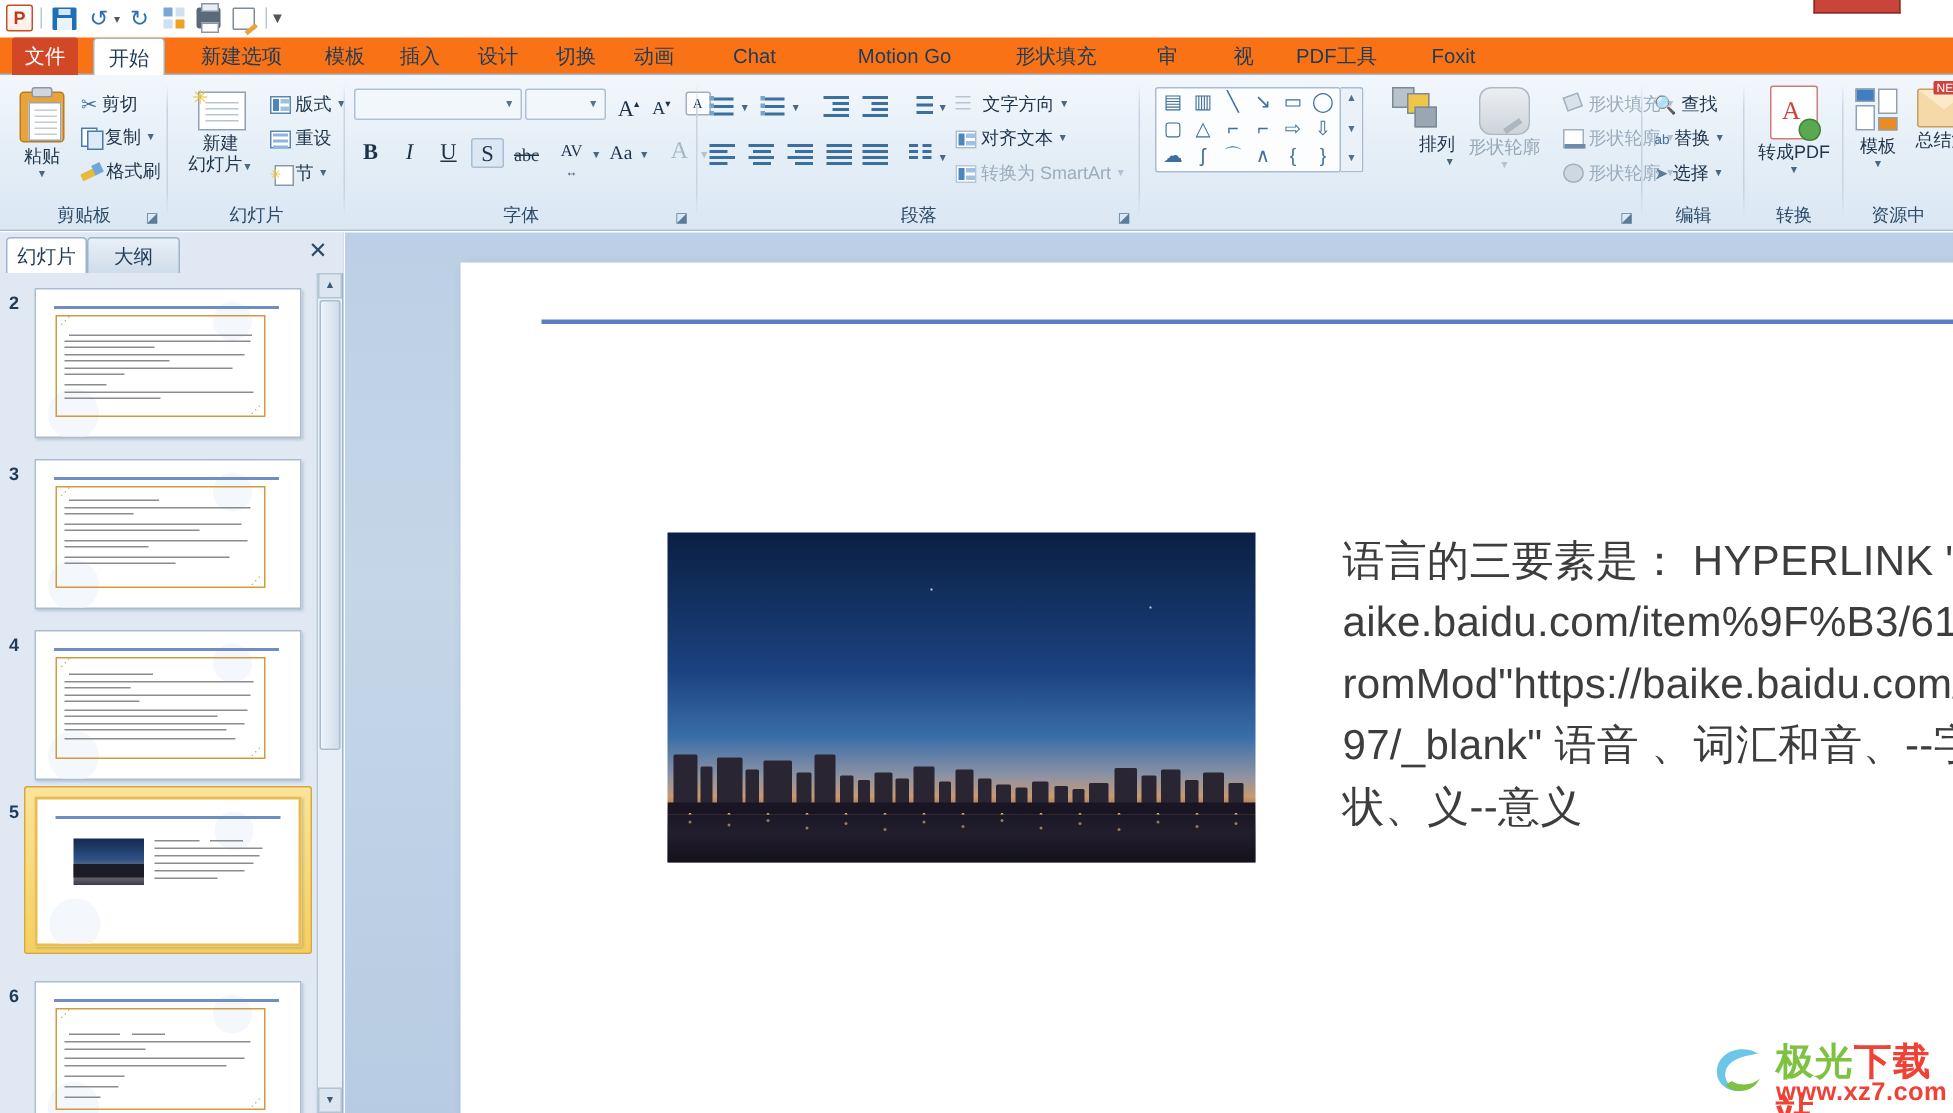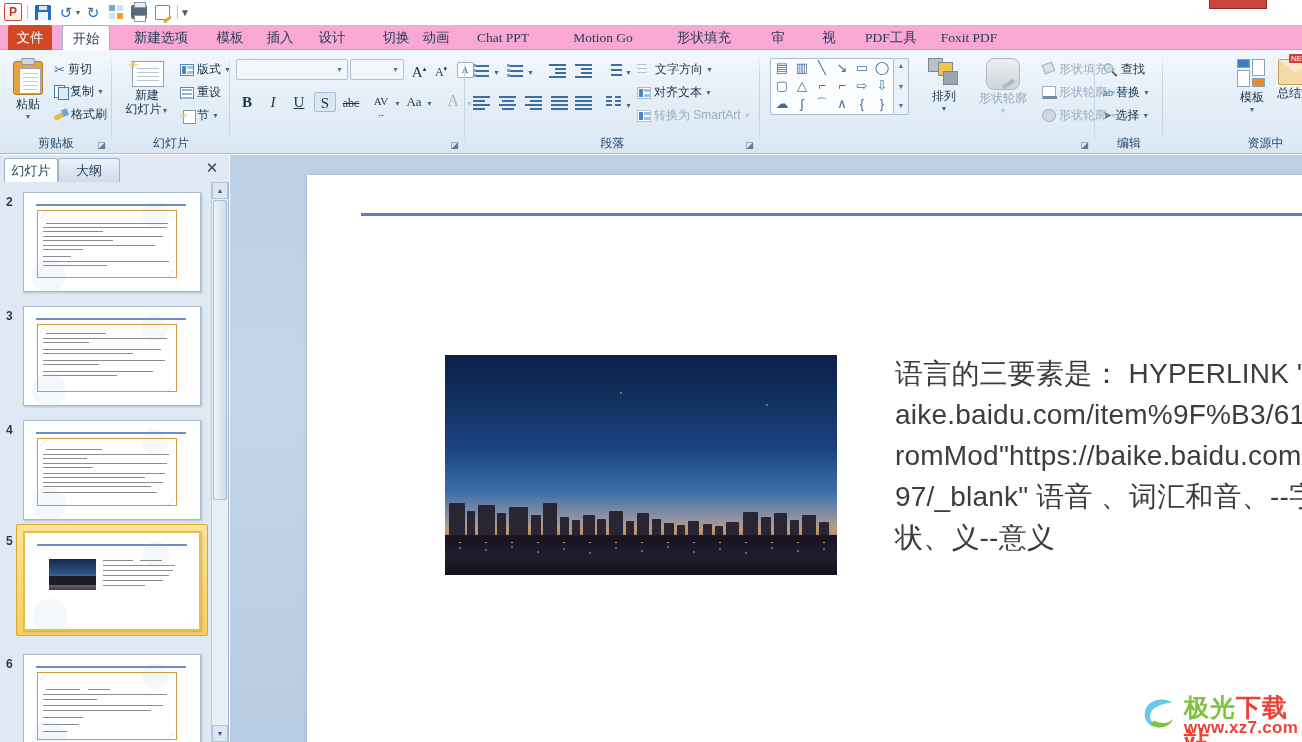--- a/index.html
+++ b/index.html
@@ -47,21 +47,21 @@
     position: absolute; left: 0; top: 3px; width: 1302px; text-align: center;
     font-size: 13px; color: #1b1b1b; letter-spacing: 0.1px;
   }
   .win-close-frag {
     position: absolute; left: 1209px; top: 0px; width: 58px; height: 9px;
     background: #c9453b; border: 1px solid #8c2b23; border-top: none;
   }
   
   .tabstrip {
     position: absolute; left: 0; top: 25px; width: 1302px; height: 25px;
-    background: #f9a8d4; border-bottom: 1px solid #9fb6cd; font-family: Liberation Serif, serif;
+    background: #f97316; border-bottom: 1px solid #9fb6cd;
   }
   .tab {
     position: absolute; top: 0px; height: 25px; line-height: 25px;
     font-size: 13.5px; color: #1f3b57; text-align: center; cursor: default;
     padding: 0 8px;
   }
   .tab.file {
     background: #d24726; color: #fff; font-size: 13.5px;
     border-radius: 2px 2px 0 0;
   }
@@ -297,21 +297,21 @@
   <div class="win-close-frag"></div>
 </div>
 
 <div class="tabstrip">
   <div class="tab file" style="left:8px;width:44px;">文件</div>
   <div class="tab active" style="left:62px;width:48px;">开始</div>
   <div class="tab" style="left:120px;width:82px;">新建选项卡</div>
   <div class="tab" style="left:208px;width:44px;">模板</div>
   <div class="tab" style="left:258px;width:44px;">插入</div>
   <div class="tab" style="left:310px;width:44px;">设计</div>
-  <div class="tab" style="left:374px;width:44px;">切换</div>
+  <div class="tab" style="left:362px;width:44px;">切换</div>
   <div class="tab" style="left:414px;width:44px;">动画</div>
   <div class="tab" style="left:466px;width:74px;">Chat PPT</div>
   <div class="tab" style="left:560px;width:86px;">Motion Go</div>
   <div class="tab" style="left:662px;width:84px;">形状填充</div>
   <div class="tab" style="left:757px;width:42px;">审阅</div>
   <div class="tab" style="left:808px;width:42px;">视图</div>
   <div class="tab" style="left:856px;width:70px;">PDF工具</div>
   <div class="tab" style="left:932px;width:74px;">Foxit PDF</div>
 </div>
 
@@ -394,20 +394,21 @@
     <div class="fbtn sel" style="left:84px;top:42px;"><span>S</span></div>
     <div class="fbtn" style="left:110px;top:43px;font-size:12px;text-decoration:line-through;"><span>abc</span></div>
     <div class="fbtn" style="left:138px;top:41px;font-size:11px;width:26px;">
       <span>AV</span><div style="font-size:8px;margin-top:-6px;">↔</div>
     </div>
     <span class="dd-arrow" style="position:absolute;left:164px;top:50px;">▼</span>
     <div class="fbtn" style="left:172px;top:42px;font-size:13px;width:24px;"><span>Aa</span></div>
     <span class="dd-arrow" style="position:absolute;left:196px;top:50px;">▼</span>
     <div class="fbtn dim" style="left:212px;top:41px;font-size:16px;"><span>A</span></div>
     <span class="dd-arrow dim" style="position:absolute;left:236px;top:50px;">▼</span>
+    <div class="glabel">字体</div>
     <div class="dialog-launcher">◪</div>
     <div class="gdiv"></div>
   </div>
 
   <div class="rgroup" style="left:465px;width:295px;">
     <div class="pico" style="left:8px;top:12px;">
       <span class="bl" style="top:2px"></span>
         <span class="ln" style="top:3px;width:13px"></span>
       <span class="bl" style="top:7px"></span>
         <span class="ln" style="top:8px;width:13px"></span>
@@ -524,21 +525,21 @@
       <div class="shape-cell" style="left:42px;top:37px;">⌒</div>
       <div class="shape-cell" style="left:62px;top:37px;">∧</div>
       <div class="shape-cell" style="left:82px;top:37px;">{</div>
       <div class="shape-cell" style="left:102px;top:37px;">}</div>
     </div>
     <div class="gal-scroll" style="left:134px;top:8px;width:15px;height:57px;">
       <div style="margin-top:3px;">▲</div>
       <div style="margin-top:14px;">▼</div>
       <div style="margin-top:12px;">▼</div>
     </div>
-    <div class="big-btn" style="left:158px;top:8px;width:52px;">
+    <div class="big-btn" style="left:158px;top:8px;width:52px;text-align:right;">
       <div class="arrange-ico">
           <i></i>
           <i></i>
           <i></i>
         </div>
       <div>排列</div>
       <div class="dd-arrow">▼</div>
     </div>
     <div class="big-btn" style="left:212px;top:8px;width:62px;color:#97a8b9;">
       <div class="qstyle-ico"></div>
@@ -576,20 +577,29 @@
     </div>
     <div class="small-btn" style="left:8px;top:57px;">
       <span style="font-size:11px;color:#5a7a96;">➤</span>
       <span>选择</span>
       <span class="dd-arrow">▼</span>
     </div>
     <div class="glabel">编辑</div>
     <div class="gdiv"></div>
   </div>
 
+  <div class="rgroup" style="left:1163px;width:66px;">
+    <div class="big-btn" style="left:5px;top:7px;width:56px;">
+      <div class="pdf-ico"></div>
+      <div>转成PDF</div>
+      <div class="dd-arrow">▼</div>
+    </div>
+    <div class="glabel">转换</div>
+    <div class="gdiv"></div>
+  </div>
 
   <div class="rgroup" style="left:1229px;width:73px;">
     <div class="big-btn" style="left:4px;top:9px;width:38px;">
       <div class="tmpl-ico">
           <i></i>
           <i></i>
           <i></i>
           <i></i>
         </div>
       <div>模板</div>

